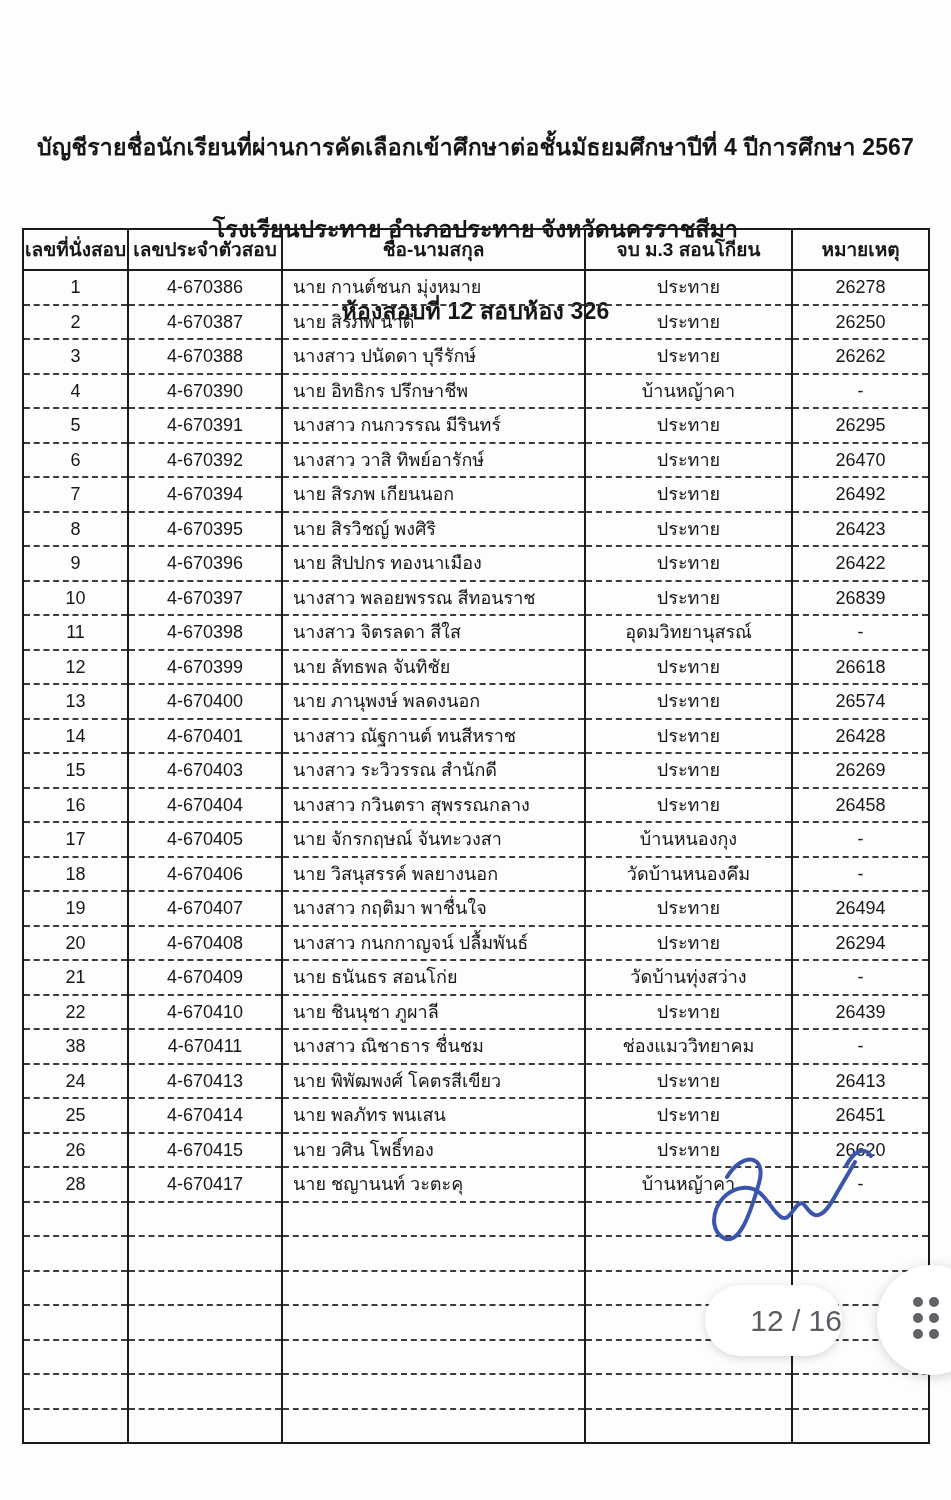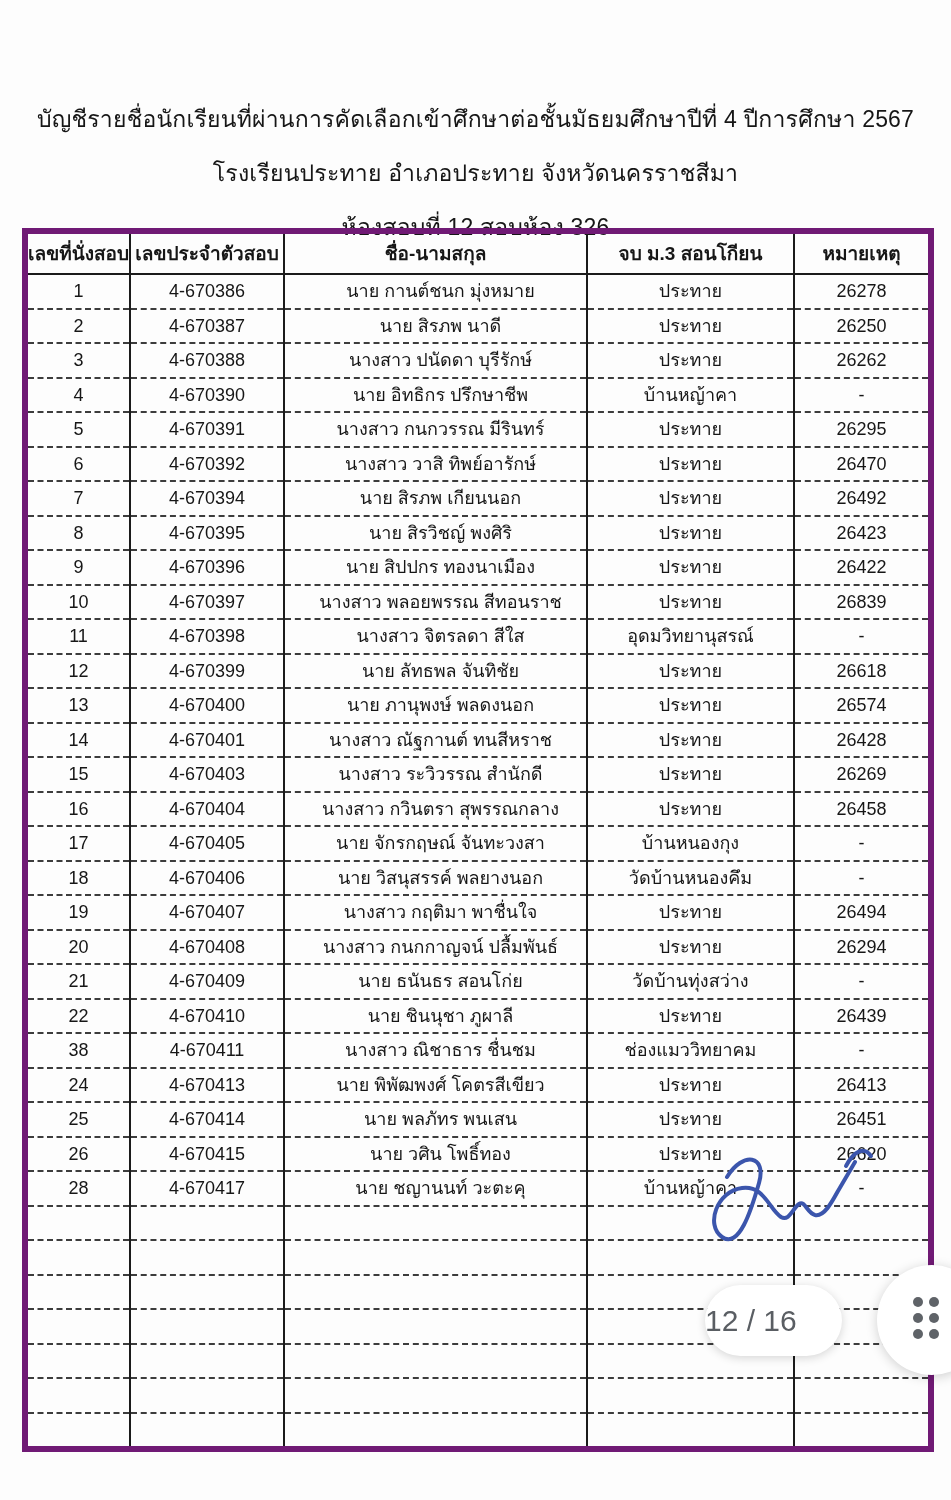--- a/index.html
+++ b/index.html
@@ -5,46 +5,46 @@
   html,body{margin:0;padding:0;}
   body{
     width:951px;height:1500px;position:relative;overflow:hidden;
     background:#fdfdfd;color:#161616;
     font-family:"Liberation Sans","DejaVu Sans",sans-serif;
   }
   .titles{
     position:absolute;top:101px;left:0;width:100%;
     display:flex;flex-direction:column;gap:18px;text-align:center;
   }
-  .title-line{font-size:23px;font-weight:400;letter-spacing:.2px;}
+  .title-line{font-size:23px;font-weight:700;letter-spacing:.2px;margin-top:28px;}
   .doc-table{
     position:absolute;left:22px;top:228px;width:906px;
     border-collapse:collapse;table-layout:fixed;
     font-size:18px;
   }
   .doc-table th{
     border:2px solid #1b1b1b;
     height:39px;font-weight:700;font-size:19px;
     text-align:center;vertical-align:middle;padding:0;line-height:1;
   }
   .doc-table td{
     border-left:2px solid #1b1b1b;border-right:2px solid #1b1b1b;
     border-top:2px dashed #3c3c3c;
     height:32.5px;padding:0;vertical-align:middle;line-height:1;
     white-space:nowrap;overflow:hidden;
   }
-  .doc-table{border:6px solid #701a75;}
+  .doc-table{border:1px solid #701a75;}
   .doc-table tr:last-child td{border-bottom:2px solid #1b1b1b;}
   .doc-table td.c0,.doc-table td.c1,.doc-table td.c3,.doc-table td.c4{text-align:center;}
-  .doc-table td.c2{text-align:center;padding-left:10px;}
+  .doc-table td.c2{text-align:left;padding-left:10px;}
   .page-pill{
     position:absolute;left:705px;top:1285px;width:137px;height:71px;
     background:#ffffff;border-radius:36px;
     box-shadow:0 2px 10px rgba(0,0,0,.16);
-    display:flex;align-items:center;justify-content:flex-start;
+    display:flex;align-items:center;justify-content:flex-end;
     font-size:30px;color:#5a5e63;z-index:6;
   }
   .fab-circle{
     position:absolute;left:877px;top:1265px;width:110px;height:110px;
     background:#ffffff;border-radius:50%;
     box-shadow:0 2px 12px rgba(0,0,0,.18);z-index:6;
   }
   .dot-grid{
     position:absolute;left:36px;top:32px;
     display:grid;grid-template-columns:repeat(2,10px);grid-auto-rows:10px;gap:6px;

